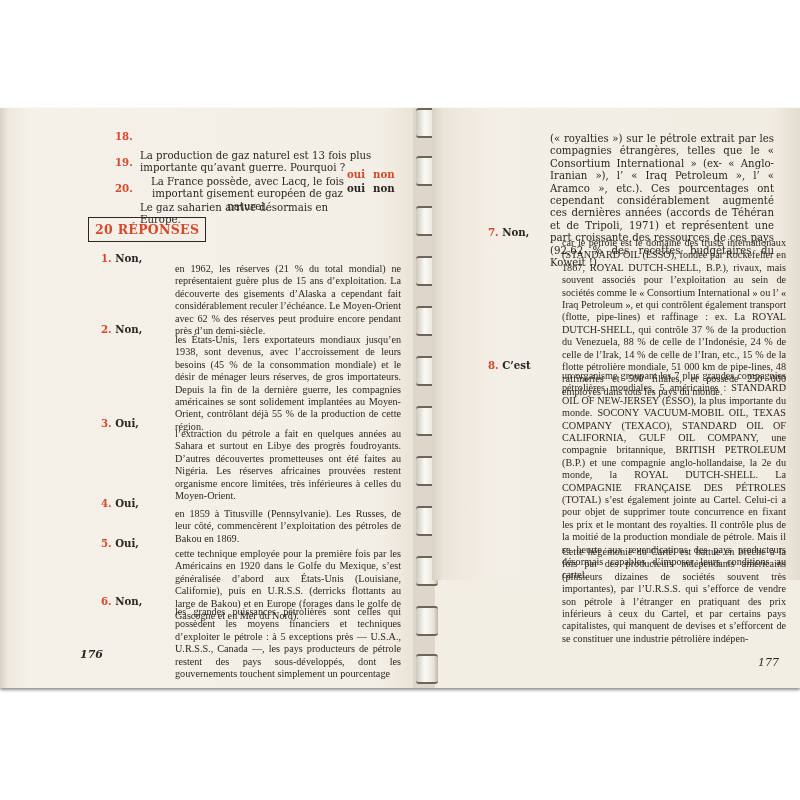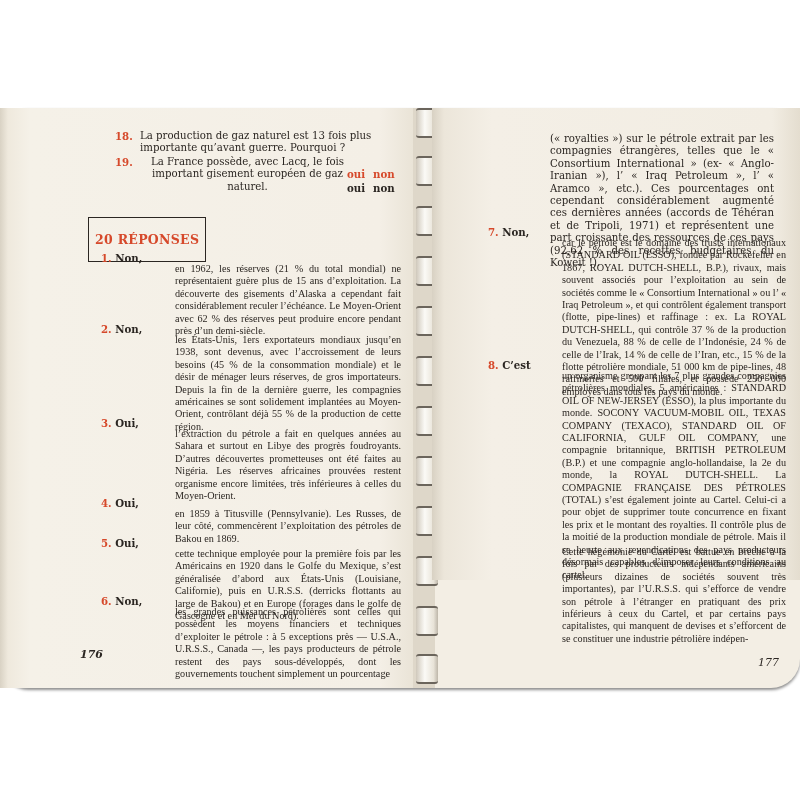--- a/index.html
+++ b/index.html
@@ -1,34 +1,34 @@
 <!DOCTYPE html>
 <html><head>
 <meta charset="utf-8">
 <style>
   html, body { margin:0; padding:0; }
   body { width:800px; height:800px; background:#ffffff; position:relative; overflow:hidden;
          font-family:"DejaVu Serif", "Liberation Serif", serif; color:#2b2622; }
   .book { position:absolute; left:0; top:108px; width:800px; height:580px;
-          background:#f3eee4; box-shadow:0 2px 3px rgba(0,0,0,.45);border-radius:29px; }
+          background:#f3eee4; box-shadow:0 2px 3px rgba(0,0,0,.45); }
   .page-left { position:absolute; left:0; top:0; width:415px; height:580px;
           background:linear-gradient(90deg,#d9d2c4 0px,#efe9dd 8px,#f5f1e8 30px,#f4efe6 380px,#e9e3d6 415px); }
   .page-right { position:absolute; left:432px; top:0; width:368px; height:472px;
           background:linear-gradient(90deg,#d8d1c3 0px,#ece6da 12px,#f4efe6 60px,#f2ede3 340px,#e4ddcf 368px); }
   .spine { position:absolute; left:413px; top:0; width:22px; height:580px; background:#ded7c9; }
   .coil { position:absolute; left:416px; width:22px; height:26px;
           background:linear-gradient(90deg,#cfc8bb,#fbfaf6 40%,#e8e3d8 80%,#bdb6a9);
           border-radius:3px; border-top:2px solid #6b655c; border-bottom:2px solid #6b655c; }
   .text { font-size:10.2px; line-height:12.4px; }
   .q { position:absolute; left:140px; width:270px; }
   .q .num { position:absolute; left:-25px; color:#d6492b; font-weight:bold; }
-  .q .body { display:block; padding-left:0; text-indent:0; }
+  .q .body { display:block; padding-left:0; text-indent:0;margin-top:20px; }
   .yn { position:absolute; font-weight:bold; }
   .yn.red { color:#d6492b; }
-  .heading { position:absolute; left:88px; top:109px; border:1.5px solid #2b2622; padding:14px 6px;
+  .heading { position:absolute; left:88px; top:109px; border:1.5px solid #2b2622; padding:4px 6px;
              color:#d6492b; font-weight:bold; font-size:12.5px; letter-spacing:.3px;text-align:center; }
   .ans { position:absolute; }
   .ans .lbl { position:absolute; left:0; top:1px; white-space:nowrap; font-weight:bold; }
   .ans .lbl .n { color:#d6492b; }
   .ans .txt { position:absolute; left:62px; width:226px; text-align:justify; }
   .ans .txt.r { width:224px; }
   .ans p { margin:12px;font-family:Liberation Serif, serif; }
   .pgnum { position:absolute; font-style:italic; font-size:11px; }
 </style>
 </head>
@@ -41,20 +41,24 @@
       <span class="num">18.</span>
       <span class="body">La production de gaz naturel est 13 fois plus importante qu’avant guerre. Pourquoi ?</span>
     </div>
     <div class="q text" style="top:48px; width:215px;text-align:center;">
       <span class="num">19.</span>
       <span class="body">La France possède, avec Lacq, le fois important gisement européen de gaz naturel.</span>
     </div>
     <span class="yn red text" style="left:347px; top:60px;">oui</span>
     <span class="yn red text" style="left:373px; top:60px;">non</span>
 
+    <div class="q text" style="top:74px; width:215px;">
+      <span class="num">20.</span>
+      <span class="body">Le gaz saharien arrive désormais en Europe.</span>
+    </div>
     <span class="yn text" style="left:347px; top:74px;">oui</span>
     <span class="yn text" style="left:373px; top:74px;">non</span>
 
     <div class="heading">20 RÉPONSES</div>
 
     <div class="ans text" style="left:101px; top:143px;">
       <span class="lbl"><span class="n">1.</span> <span>Non,</span></span>
       <p class="txt" style="text-indent:0;">en 1962, les réserves (21 % du total mondial) ne représentaient guère plus de 15 ans d’exploitation. La découverte des gisements d’Alaska a cependant fait considérablement reculer l’échéance. Le Moyen-Orient avec 62 % des réserves peut produire encore pendant près d’un demi-siècle.</p>
     </div>
     <div class="ans text" style="left:101px; top:214px;">

